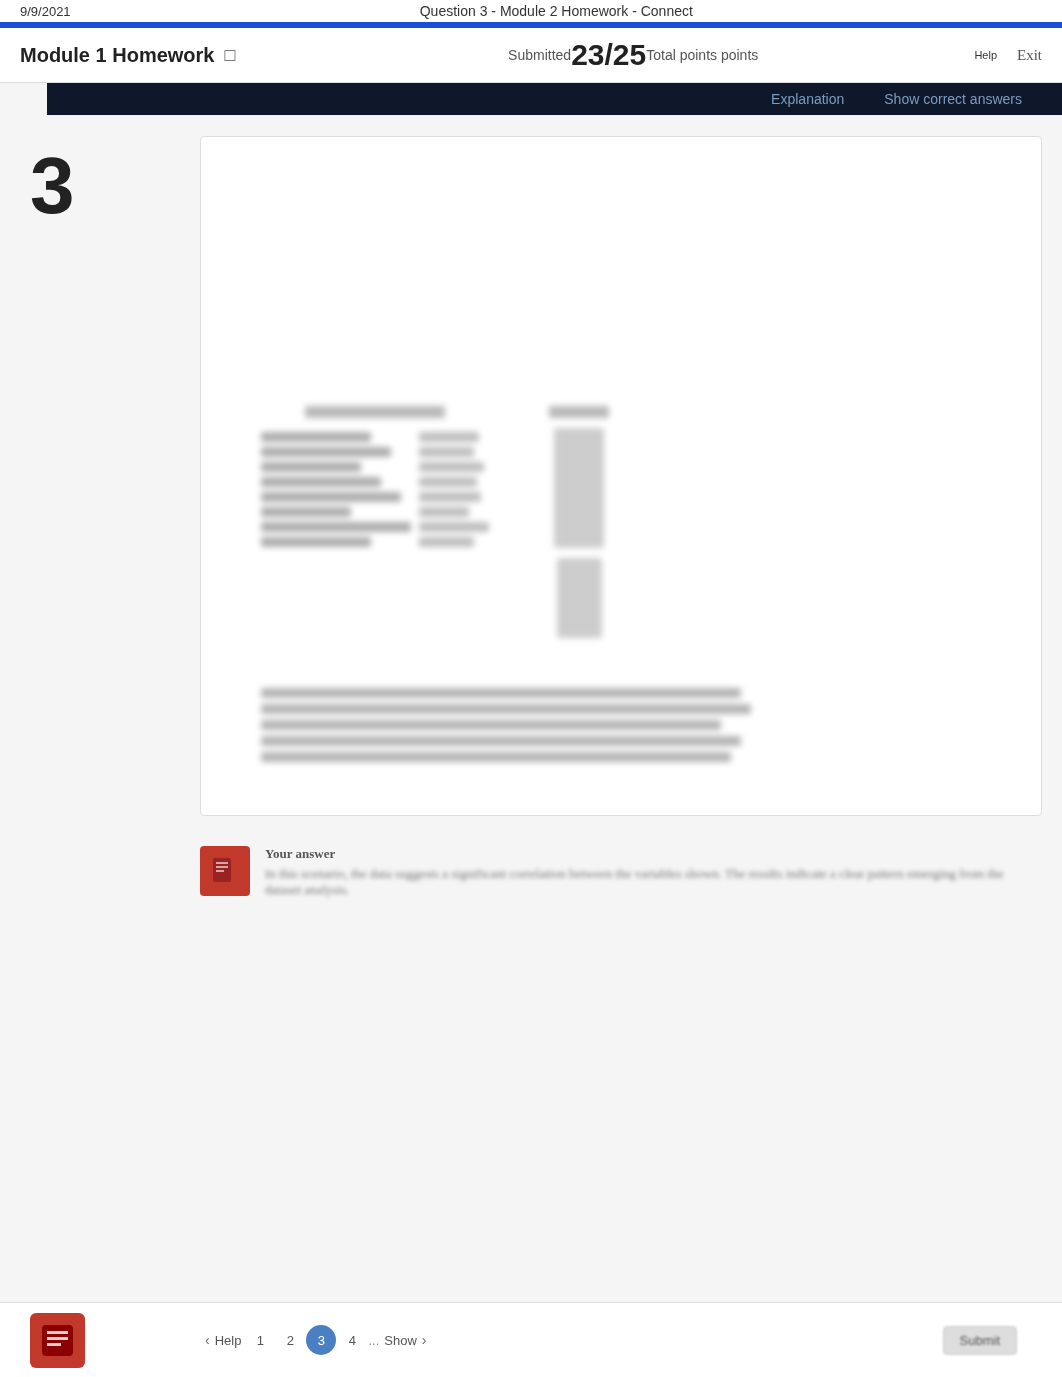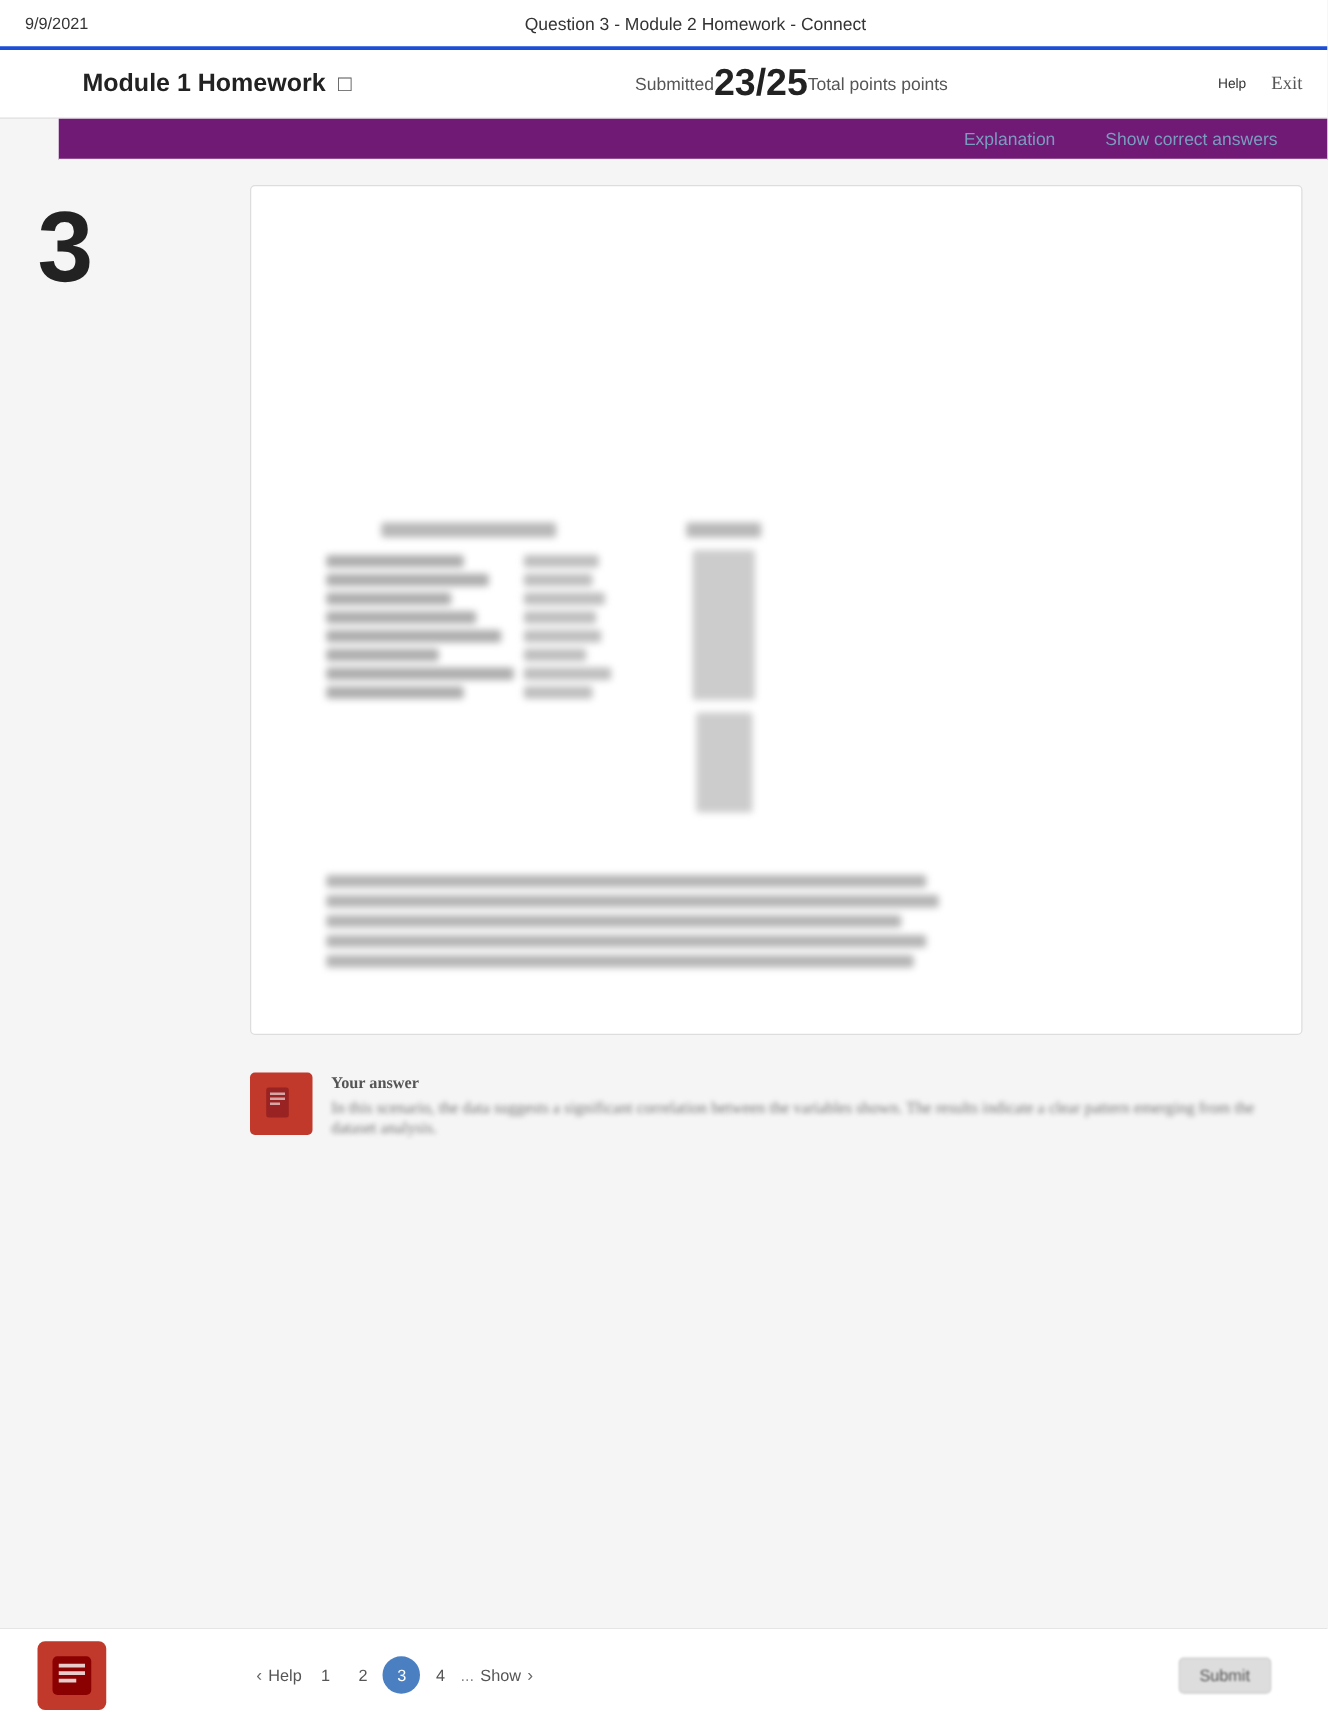--- a/index.html
+++ b/index.html
@@ -17,22 +17,22 @@
       overflow-x: hidden;
     }
 
     
     .top-bar {
       display: flex;
       align-items: center;
       justify-content: space-between;
       padding: 8px 20px;
       background: #fff;
-      border-bottom: 3px solid #1d4ed8;
-      height: 40px;
+      border-bottom: 6px solid #1d4ed8;
+      height: 28px;
     }
 
     .top-bar-date {
       font-size: 13px;
       color: #333;
     }
 
     .top-bar-title {
       font-size: 14px;
       color: #333;
@@ -52,21 +52,20 @@
       display: flex;
       align-items: center;
       gap: 10px;
       flex: 1;
     }
 
     .module-title {
       font-size: 20px;
       font-weight: bold;
       color: #222;
-      margin-left: 46px;
     }
 
     .bookmark-icon {
       font-size: 18px;
       color: #555;
       cursor: pointer;
     }
 
     .header-center {
       display: flex;
@@ -115,21 +114,21 @@
       border: none;
       font-family: Liberation Serif, serif;
     }
 
     
     .sub-header {
       display: flex;
       align-items: center;
       justify-content: flex-end;
       padding: 8px 40px;
-      background: #701a75;
+      background: #0f172a;
       border-bottom: 1px solid #eee;
       gap: 40px;
       margin-left: 47px;
     }
 
     .sub-header-btn {
       font-size: 14px;
       color: #7a9cc0;
       cursor: pointer;
       background: none;

